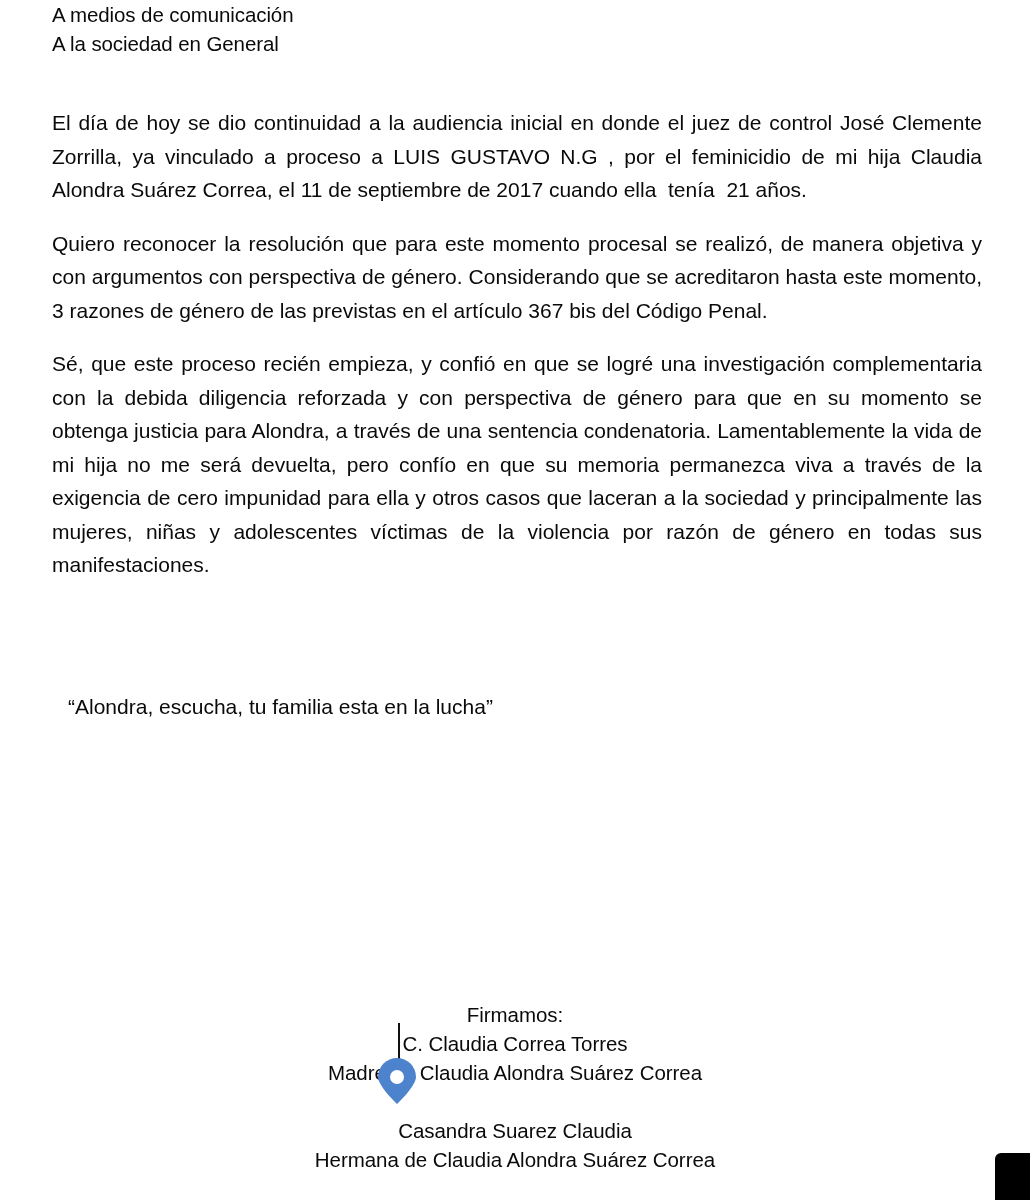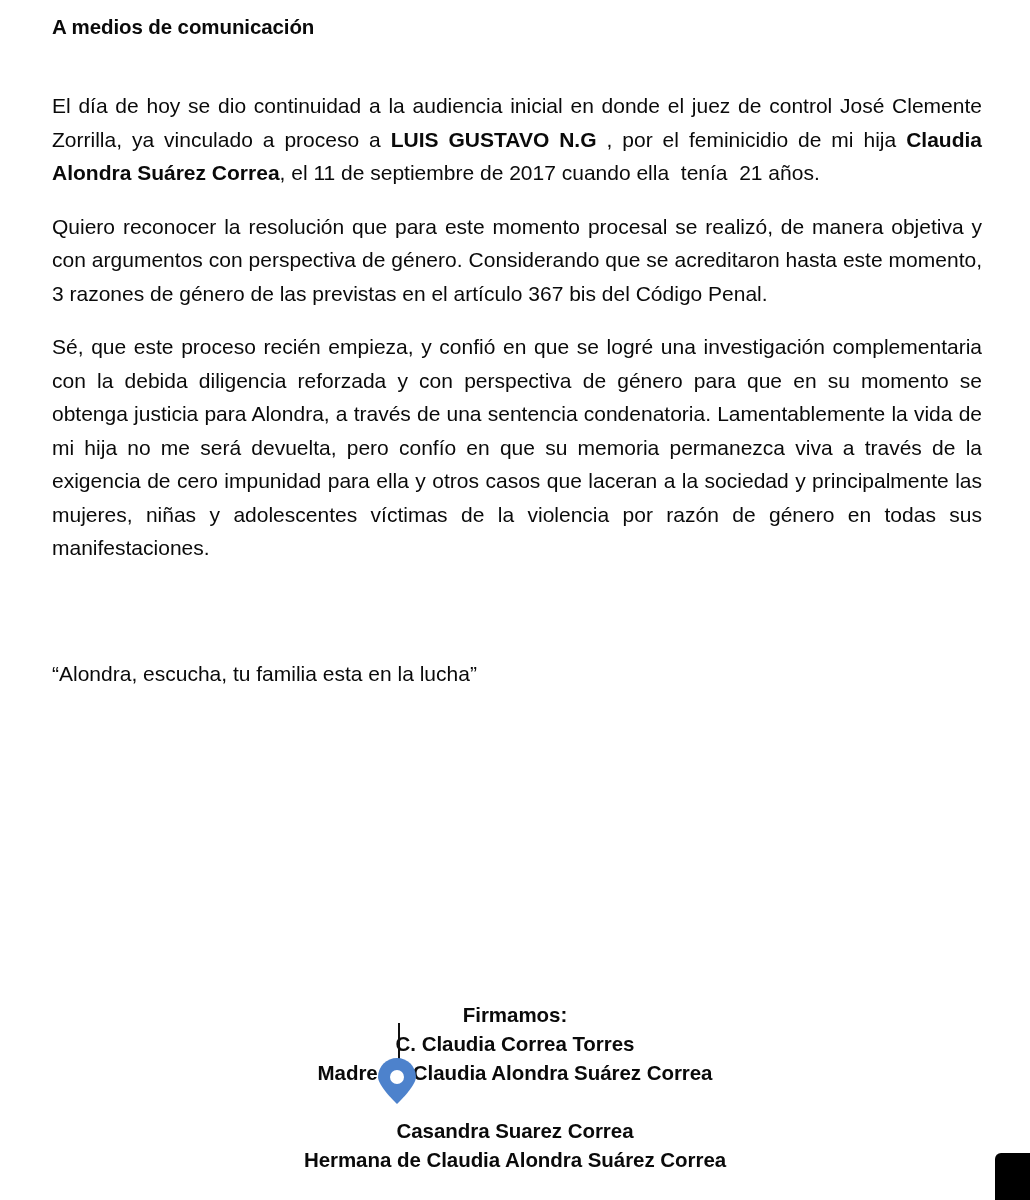--- a/index.html
+++ b/index.html
@@ -28,64 +28,63 @@
 
   .doc-body {
     position: absolute;
     left: 52px;
     top: 0;
     width: 930px;   
   }
 
   
   .heading {
-    padding-top: 12px;
-    font-weight: bold;
+    font-weight: normal;
     font-size: 20.5px;
     line-height: 29px;
     letter-spacing: -0.1px;
   }
   .heading .hline {
     display: block;
     white-space: pre;
   }
 
   
   .para {
     font-size: 21px;
     line-height: 33.5px;
     text-align: justify;
     text-justify: inter-word;
     margin: 0;
     white-space: pre-wrap;
   }
   .para b {
-    font-weight: bold;
+    font-weight: normal;
   }
   .gap-lead { height: 48px; }
   .gap-para { height: 20px; }
   .gap-quote { height: 52px; }
   .gap-small { height: 24px; }
 
   .plain {
     font-size: 21px;
     line-height: 33.5px;
     text-align: left;
-    margin: 0;
+    margin: 16px;
     white-space: pre-wrap;
   }
 
   
   .sig-block {
     position: absolute;
     left: 0;
     right: 0;
     top: 1000px;
     text-align: center;
-    font-weight: bold;
+    font-weight: normal;
     font-size: 20.5px;
     line-height: 29px;
     letter-spacing: -0.05px;
   }
   .sig-line { display: block; white-space: pre; }
   .sig-gap { display: block; height: 29px; }
 
   
   .cursor-handle {
     position: absolute;
@@ -117,20 +116,21 @@
 </style>
 </head>
 <body>
 
 <div class="page">
 
   <div class="doc-body">
 
     <div class="heading">
       <span class="hline">A medios de comunicación</span>
+      <span class="hline">A la sociedad en General</span>
     </div>
 
     <div class="gap-lead"></div>
 
     <p class="para"><span>El día de hoy se dio continuidad a la audiencia inicial en donde el juez de control José Clemente Zorrilla, ya vinculado a proceso a </span><b>LUIS GUSTAVO N.G</b><span> , por el feminicidio de mi hija </span><b>Claudia Alondra Suárez Correa</b><span>, el 11 de septiembre de 2017 cuando ella  tenía  21 años.</span></p>
 
     <div class="gap-para"></div>
 
     <p class="para">Quiero reconocer la resolución que para este momento procesal se realizó, de manera objetiva y con argumentos con perspectiva de género. Considerando que se acreditaron hasta este momento, 3 razones de género de las previstas en el artículo 367 bis del Código Penal.</p>
 
@@ -151,21 +151,21 @@
     <div class="gap-small"></div>
 
 
   </div>
 
   <div class="sig-block">
     <span class="sig-line">Firmamos:</span>
     <span class="sig-line">C. Claudia Correa Torres</span>
     <span class="sig-line">Madre de Claudia Alondra Suárez Correa</span>
     <span class="sig-gap"></span>
-    <span class="sig-line">Casandra Suarez Correa</span>
+    <span class="sig-line">Casandra Suarez Claudia</span>
     <span class="sig-line">Hermana de Claudia Alondra Suárez Correa</span>
   </div>
 
   <div class="caret-bar"></div>
 
   <div class="cursor-handle">
     <svg width="38" height="46" viewBox="0 0 38 46" xmlns="http://www.w3.org/2000/svg">
       <path d="M19 0 C19 0 38 18 38 27 A19 19 0 0 1 0 27 C0 18 19 0 19 0 Z" transform="rotate(180 19 23)" fill="#4d82cc"></path>
       <circle cx="19" cy="19" r="7" fill="#ffffff"></circle>
     </svg>

